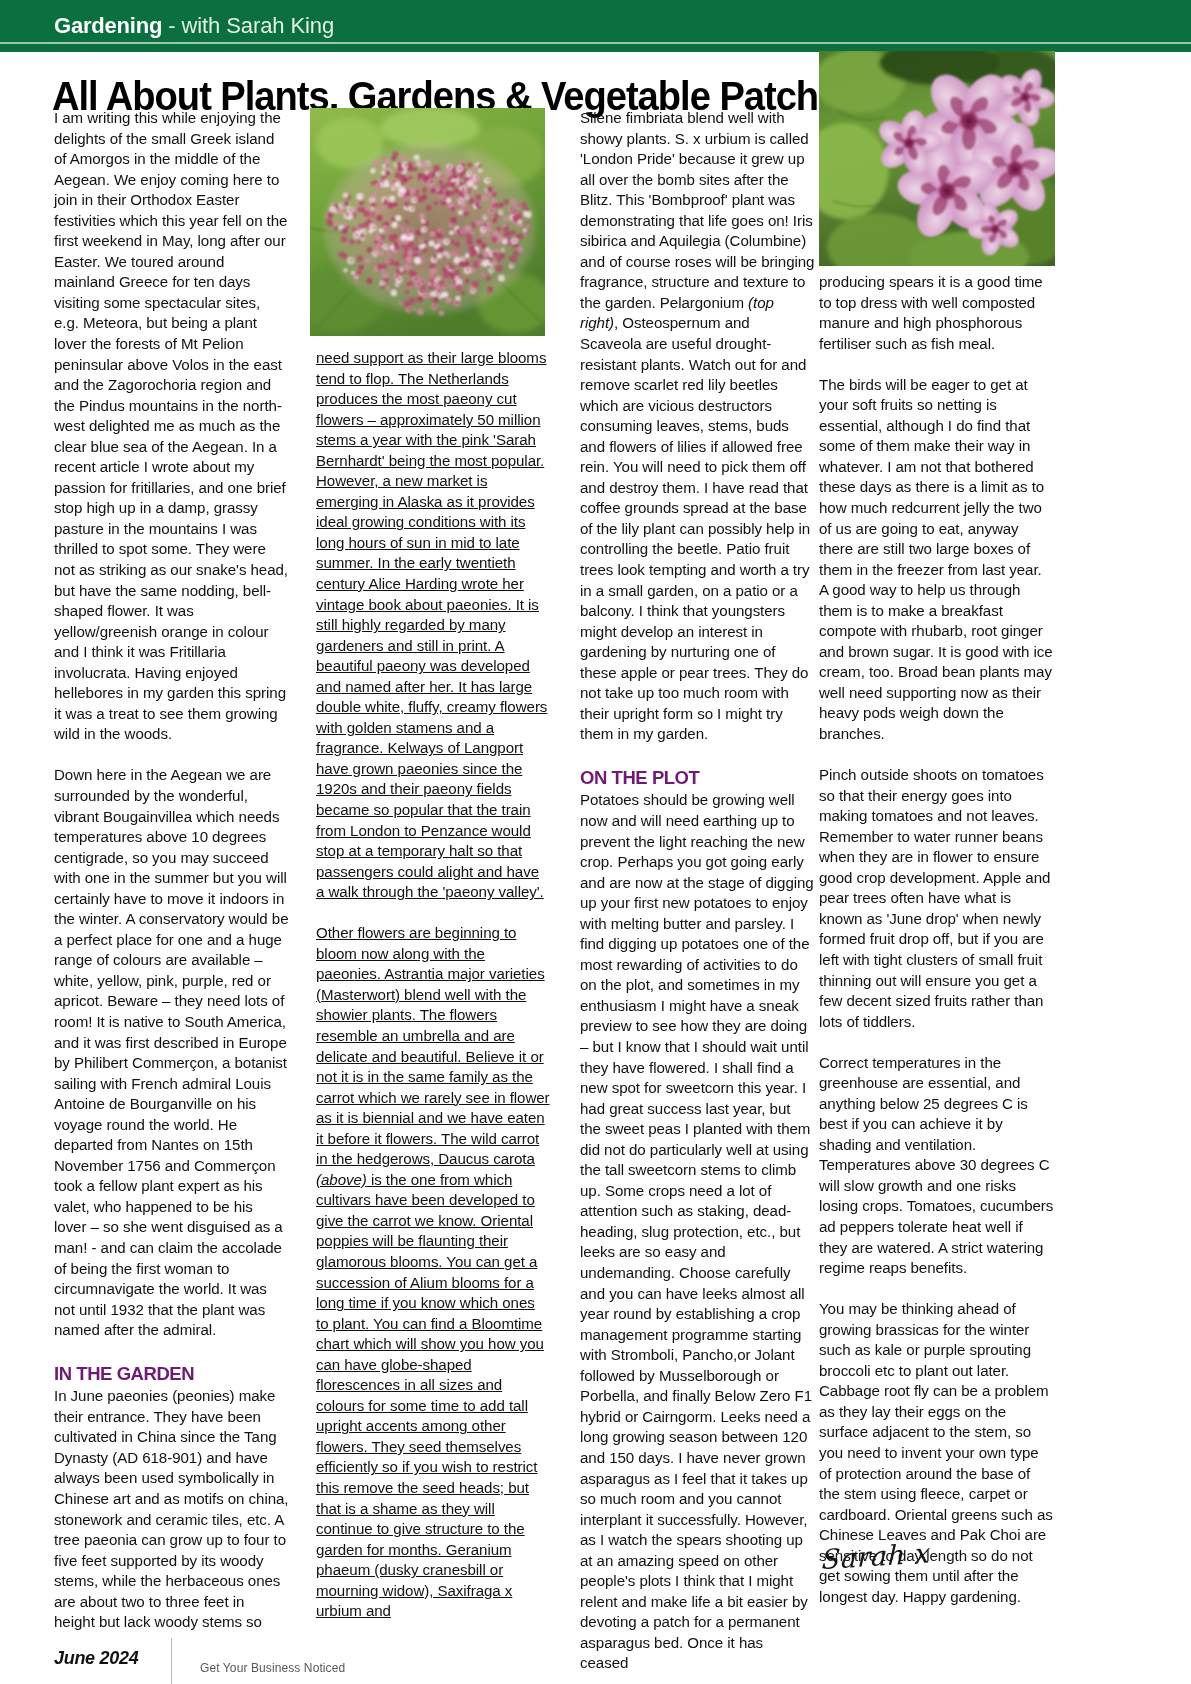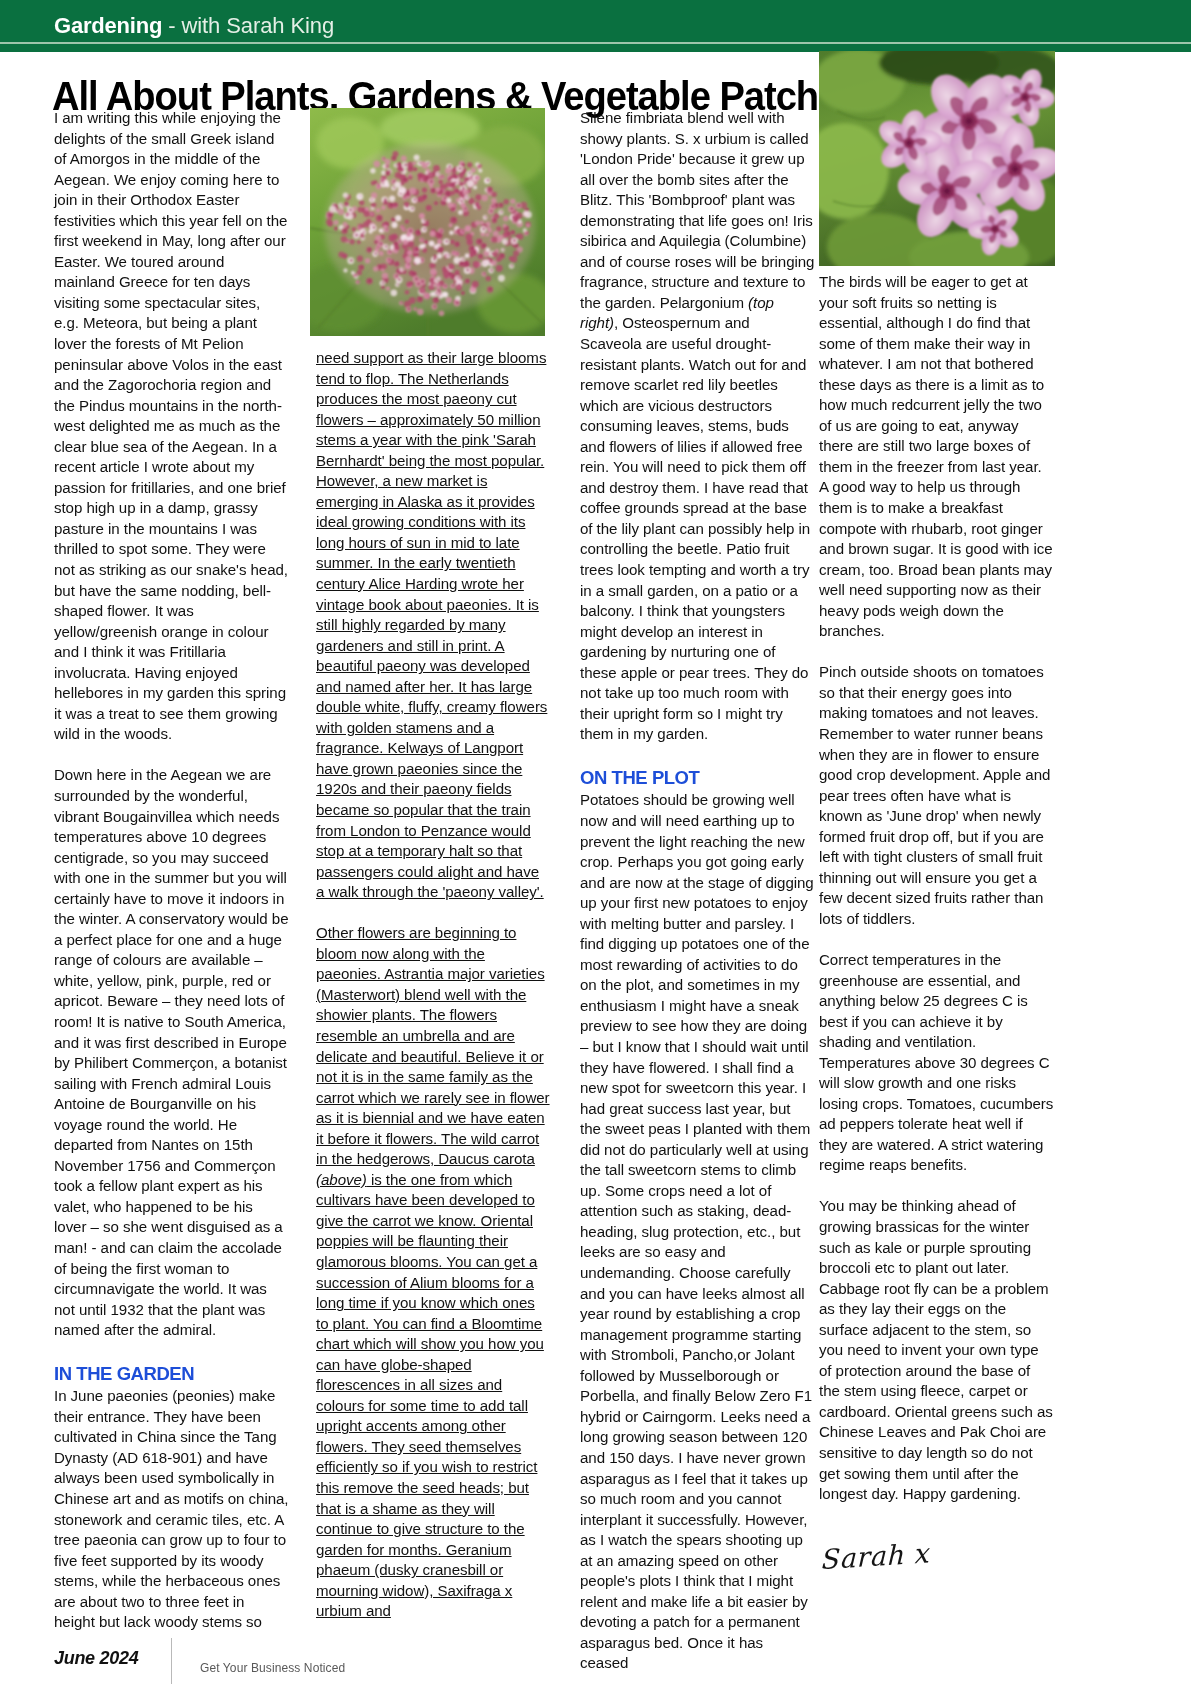--- a/index.html
+++ b/index.html
@@ -94,21 +94,21 @@
   #col-4 { left: 819px; top: 272px; }
 
   .col p { margin: 0 0 20.5px 0; }
   .col p:last-child { margin-bottom: 0; }
   .col .sec-head {
     margin: 0 0 0 0;
     font-size: 18.5px;
     line-height: 25px;
     font-weight: bold;
     letter-spacing: -0.45px;
-    color: #1d4ed8;
+    color: #701a75;
   }
   .col em { font-style: italic; }
 
   
   .signature {
     position: absolute;
     left: 822px;
     top: 1545px;
     font-family: "DejaVu Serif", "Liberation Serif", serif;
     font-style: italic;
@@ -1175,20 +1175,21 @@
   <p><span>Other flowers are beginning to bloom now along with the paeonies. Astrantia major varieties (Masterwort) blend well with the showier plants. The flowers resemble an umbrella and are delicate and beautiful. Believe it or not it is in the same family as the carrot which we rarely see in flower as it is biennial and we have eaten it before it flowers. The wild carrot in the hedgerows, Daucus carota </span><em>(above)</em><span> is the one from which cultivars have been developed to give the carrot we know. Oriental poppies will be flaunting their glamorous blooms. You can get a succession of Alium blooms for a long time if you know which ones to plant. You can find a Bloomtime chart which will show you how you can have globe-shaped florescences in all sizes and colours for some time to add tall upright accents among other flowers. They seed themselves efficiently so if you wish to restrict this remove the seed heads; but that is a shame as they will continue to give structure to the garden for months. Geranium phaeum (dusky cranesbill or mourning widow), Saxifraga x urbium and</span></p>
 </div>
 
 <div class="col" id="col-3">
   <p><span>Silene fimbriata blend well with showy plants. S. x urbium is called 'London Pride' because it grew up all over the bomb sites after the Blitz. This 'Bombproof' plant was demonstrating that life goes on! Iris sibirica and Aquilegia (Columbine) and of course roses will be bringing fragrance, structure and texture to the garden. Pelargonium </span><em>(top right)</em><span>, Osteospernum and Scaveola are useful drought-resistant plants. Watch out for and remove scarlet red lily beetles which are vicious destructors consuming leaves, stems, buds and flowers of lilies if allowed free rein. You will need to pick them off and destroy them. I have read that coffee grounds spread at the base of the lily plant can possibly help in controlling the beetle. Patio fruit trees look tempting and worth a try in a small garden, on a patio or a balcony. I think that youngsters might develop an interest in gardening by nurturing one of these apple or pear trees. They do not take up too much room with their upright form so I might try them in my garden.</span></p>
   <h2 class="sec-head">ON THE PLOT</h2>
   <p>Potatoes should be growing well now and will need earthing up to prevent the light reaching the new crop. Perhaps you got going early and are now at the stage of digging up your first new potatoes to enjoy with melting butter and parsley. I find digging up potatoes one of the most rewarding of activities to do on the plot, and sometimes in my enthusiasm I might have a sneak preview to see how they are doing – but I know that I should wait until they have flowered. I shall find a new spot for sweetcorn this year. I had great success last year, but the sweet peas I planted with them did not do particularly well at using the tall sweetcorn stems to climb up. Some crops need a lot of attention such as staking, dead-heading, slug protection, etc., but leeks are so easy and undemanding. Choose carefully and you can have leeks almost all year round by establishing a crop management programme starting with Stromboli, Pancho,or Jolant followed by Musselborough or Porbella, and finally Below Zero F1 hybrid or Cairngorm. Leeks need a long growing season between 120 and 150 days. I have never grown asparagus as I feel that it takes up so much room and you cannot interplant it successfully. However, as I watch the spears shooting up at an amazing speed on  other people's plots I think that I might relent and make life a bit easier by devoting a patch for a permanent asparagus bed. Once it has ceased</p>
 </div>
 
 <div class="col" id="col-4">
+  <p>producing spears it is a good time to top dress with well composted manure and high phosphorous fertiliser such as fish meal.</p>
   <p>The birds will be eager to get at your soft fruits so netting is essential, although I do find that some of them make their way in whatever. I am not that bothered these days as there is a limit as to how much redcurrent jelly the two of us are going to eat, anyway there are still two large boxes of them in the freezer from last year. A good way to help us through them is to make a breakfast compote with rhubarb, root ginger and brown sugar. It is good with ice cream, too. Broad bean plants may well need supporting now as their heavy pods weigh down the branches.</p>
   <p>Pinch outside shoots on tomatoes so that their energy goes into making tomatoes and not leaves. Remember to water runner beans when they are in flower to ensure good crop development. Apple and pear trees often have what is known as 'June drop' when newly formed fruit drop off, but if you are left with tight clusters  of small fruit thinning out will ensure you get a few decent sized fruits rather than lots of tiddlers.</p>
   <p>Correct temperatures in the greenhouse are essential, and anything below 25 degrees C is best if you can achieve it by shading and ventilation. Temperatures above 30 degrees C will slow growth and one risks losing crops. Tomatoes, cucumbers ad peppers tolerate heat well if they are watered. A strict watering regime reaps benefits.</p>
   <p>You may be thinking ahead of growing brassicas for the winter such as kale or purple sprouting broccoli etc to plant out later. Cabbage root fly can be a problem as they lay their eggs on the surface adjacent to the stem, so you need to invent your own type of protection around the base of the stem using fleece, carpet or cardboard. Oriental greens such as Chinese Leaves and Pak Choi are sensitive to day length so do not get sowing them until after the longest day. Happy gardening.</p>
 </div>
 
 <div class="signature">Sarah x</div>
 
 <div class="footer-date">June 2024</div>
 <div class="footer-divider"></div>

